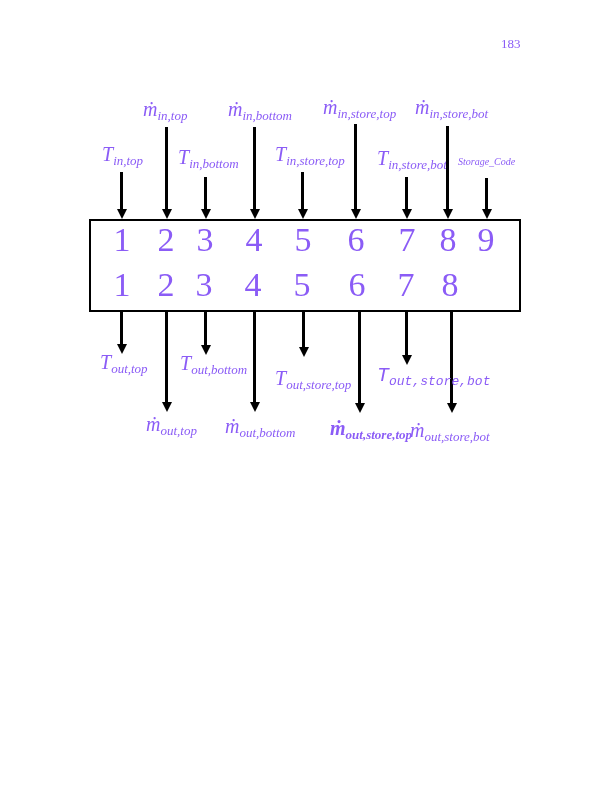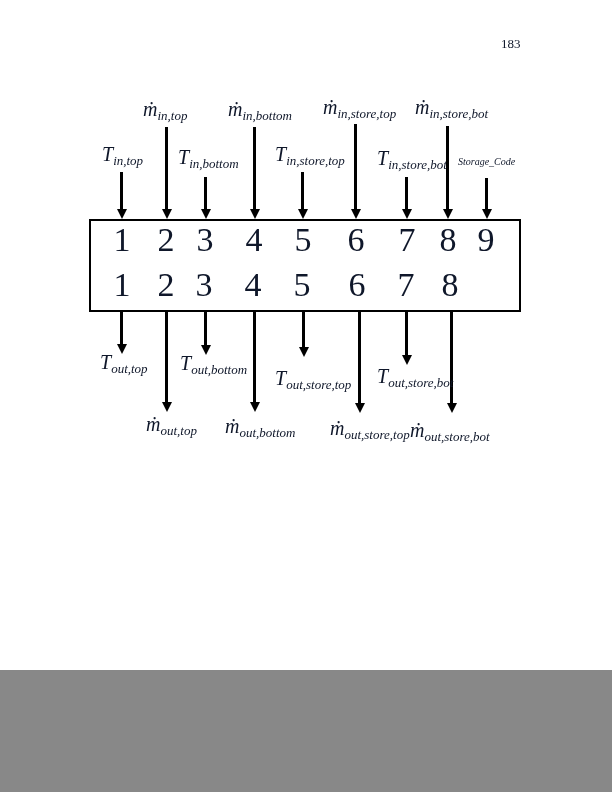--- a/index.html
+++ b/index.html
@@ -1,19 +1,19 @@
 <!DOCTYPE html>
 <html><head>
 <meta charset="utf-8">
 <style>
   * { margin:0; padding:0; box-sizing:border-box; }
   html,body { background:#888; }
   .page {
-    position:relative; width:612px; height:670px; background:#ffffff;
-    margin:0 auto; overflow:hidden; color:#0f172a;
+    position:relative; width:612px; height:792px; background:#ffffff;
+    margin:0 auto; overflow:hidden; color:#8b5cf6;
     font-family:"Liberation Serif","DejaVu Serif",serif;
   }
   .page-number { position:absolute; left:501px; top:36px; font-size:13px; }
   .heading {
     position:absolute; left:88px; top:71px; font-size:13.5px; font-weight:bold;
     text-decoration:underline; white-space:nowrap;
   }
   .diagram { position:absolute; left:0; top:0; width:612px; height:792px;padding-left:45px; }
 
   
@@ -100,21 +100,21 @@
     <div class="arrow" style="left:204px; top:312px; height:33px;"></div>
     <div class="arrow" style="left:253px; top:312px; height:90px;"></div>
     <div class="arrow" style="left:302px; top:312px; height:35px;"></div>
     <div class="arrow" style="left:358px; top:312px; height:91px;"></div>
     <div class="arrow" style="left:405px; top:312px; height:43px;"></div>
     <div class="arrow" style="left:450px; top:312px; height:91px;"></div>
 
     <span class="mlabel" style="left:100px; top:352px;"><i>T</i><sub>out,top</sub></span>
     <span class="mlabel" style="left:180px; top:353px;"><i>T</i><sub>out,bottom</sub></span>
     <span class="mlabel" style="left:275px; top:360px;margin-top:8px;"><i>T</i><sub>out,store,top</sub></span>
-    <span class="mlabel" style="left:377px; top:366px;"><i>T</i><sub>out,store,bot</sub></span>
+    <span class="mlabel" style="left:377px; top:366px;font-family:Liberation Mono, monospace;"><i>T</i><sub>out,store,bot</sub></span>
 
     <span class="mlabel" style="left:146px; top:414px;"><i>ṁ</i><sub>out,top</sub></span>
     <span class="mlabel" style="left:225px; top:416px;"><i>ṁ</i><sub>out,bottom</sub></span>
-    <span class="mlabel" style="left:330px; top:418px;"><i>ṁ</i><sub>out,store,top</sub></span>
+    <span class="mlabel" style="left:330px; top:418px;font-weight:bold;"><i>ṁ</i><sub>out,store,top</sub></span>
     <span class="mlabel" style="left:410px; top:420px;"><i>ṁ</i><sub>out,store,bot</sub></span>
 
   </div>
 </div>
 
 </body></html>

